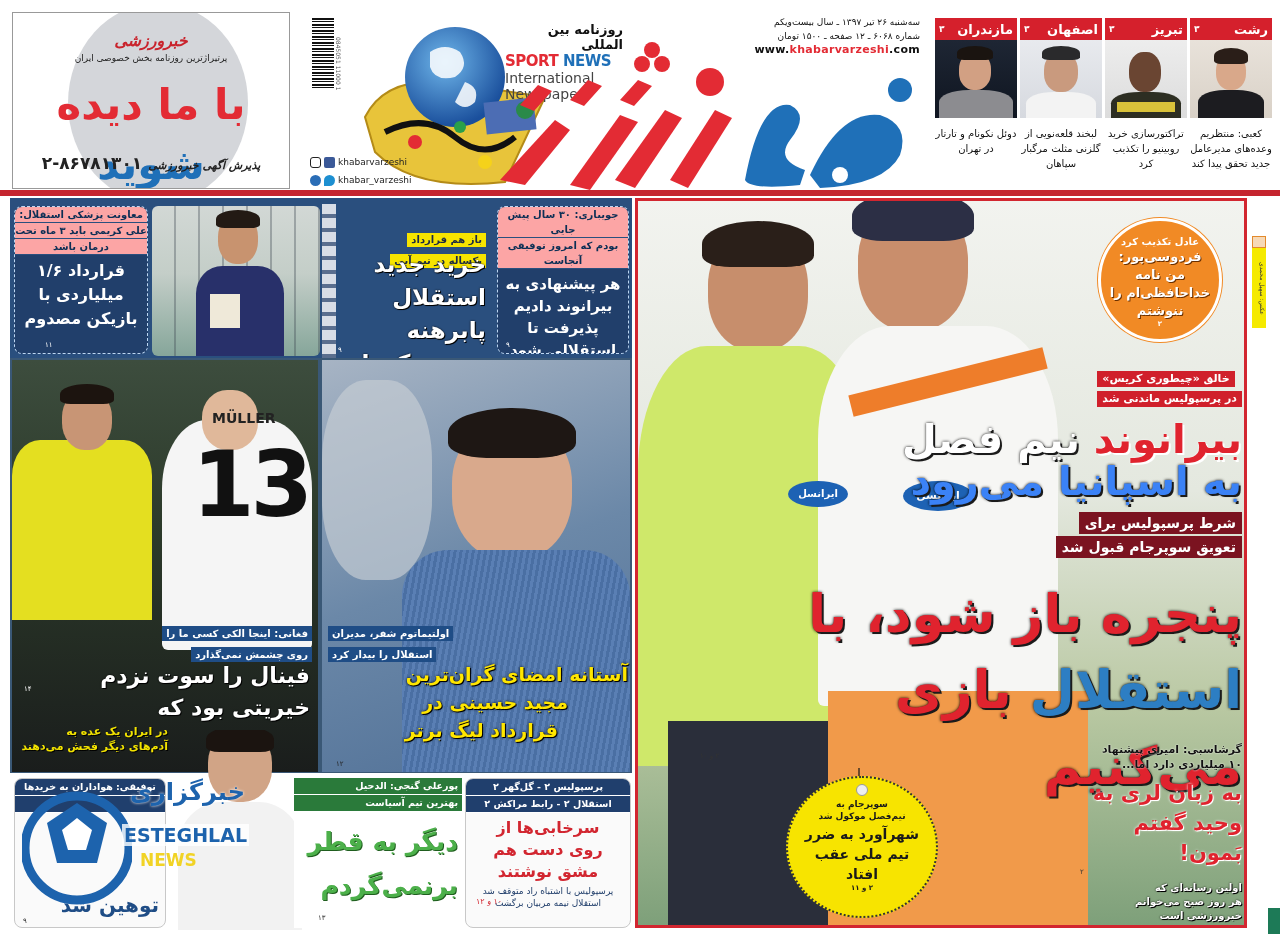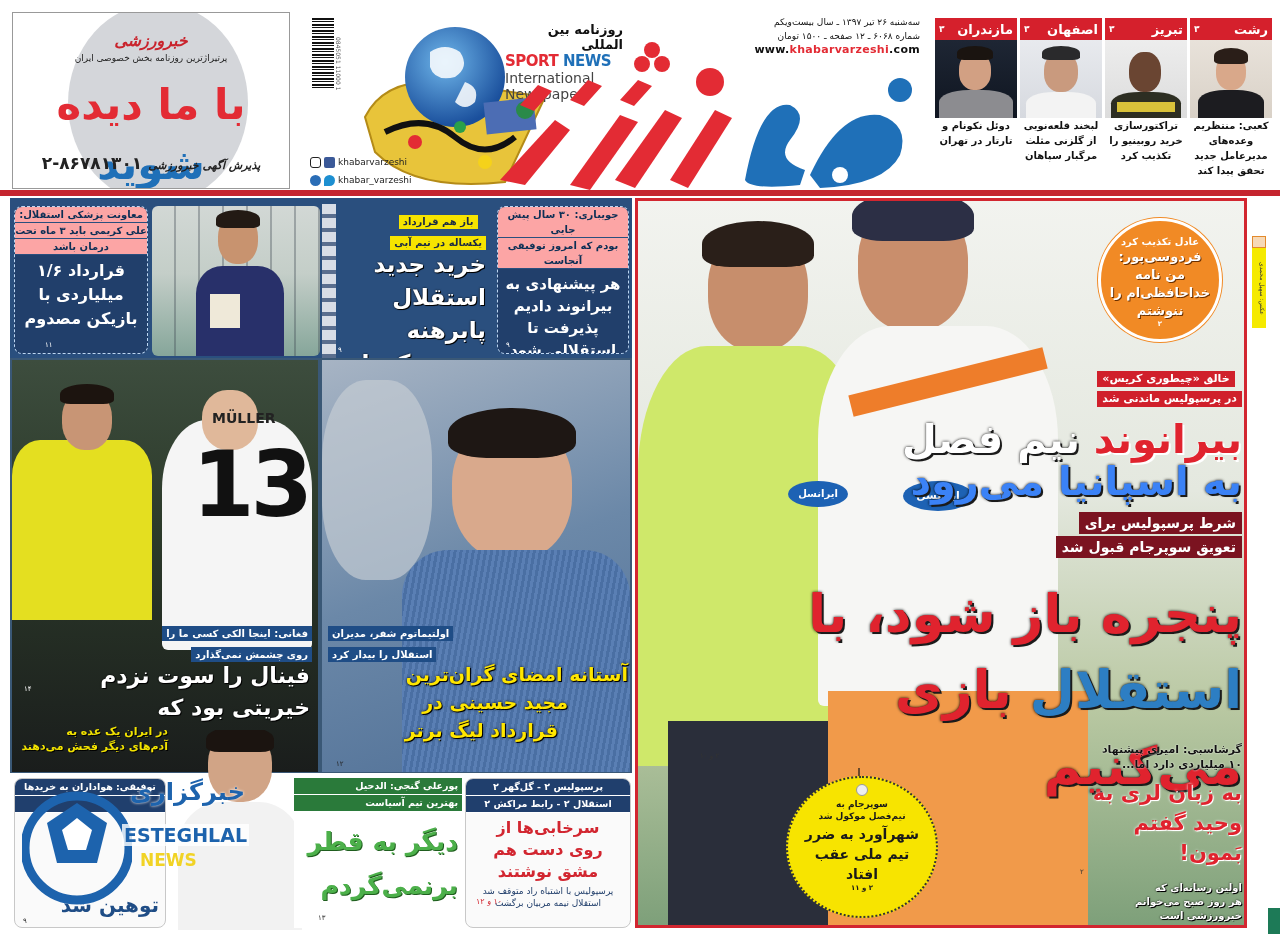--- a/index.html
+++ b/index.html
@@ -35,21 +35,21 @@
 
 .issue-info{left:740px;top:15px;width:180px;text-align:right;font-size:9px;color:#111;line-height:14px}
 .issue-url{direction:ltr;text-align:right;font-size:11px;font-weight:bold;color:#111;letter-spacing:.3px}
 .issue-url .hl{color:#e32b34}
 
 .cities{left:932px;top:18px;width:340px;height:170px;display:flex;gap:3px}
 .city{width:82px;height:170px;background:#fff;display:flex;flex-direction:column}
 .city-head{height:22px;background:#d5202c;color:#fff;font-weight:bold;font-size:13px;display:flex;justify-content:space-between;align-items:center;padding:0 4px}
 .city-head .pg{font-size:9px}
 .city-photo{height:78px;position:relative;overflow:hidden}
-.city-cap{flex:1;text-align:center;font-size:10px;font-weight:bold;line-height:15px;color:#111;padding-top:0}
+.city-cap{flex:1;text-align:center;font-size:10px;font-weight:normal;line-height:15px;color:#111;padding-top:8px}
 
 
 .red-rule{left:0;top:190px;width:1280px;height:6px;background:#c5252f}
 
 
 .dark-panel{left:10px;top:198px;width:622px;height:160px;background:#2a4f7e}
 .dark-panel2{left:10px;top:358px;width:622px;height:415px;background:#3a5876}
 .blue-card{border:1px dashed #bcd6f2;border-radius:8px;background:#213f6b;color:#fff;overflow:hidden}
 .kicker{background:#fca5a5;color:#0c2f55;font-size:10px;font-weight:bold;text-align:center;line-height:15px;border-bottom:1px solid #2a4f7e}
 .card-head{font-size:17px;font-weight:bold;text-align:center;line-height:24px;padding-top:4px;color:#fff}
@@ -225,21 +225,21 @@
 
 <div class="abs blue-card" style="left:497px;top:206px;width:132px;height:148px">
   <div class="kicker">جویباری: ۳۰ سال پیش جایی</div>
   <div class="kicker">بودم که امروز توفیقی آنجاست</div>
   <div class="card-head" style="font-size:15px;line-height:22px">هر پیشنهادی به بیرانوند دادیم پذیرفت تا استقلالی شود</div>
   <span class="pg-tag" style="left:8px;bottom:4px">۹</span>
 </div>
 
 <div class="abs" style="left:322px;top:204px;width:170px;height:154px;background:#2a4f7e;overflow:hidden">
   <div style="position:absolute;left:0;top:0;width:14px;height:154px;background:repeating-linear-gradient(180deg,#d8dde6 0 10px,#5a6e8e 10px 14px)"></div>
-  <div style="position:absolute;right:6px;top:6px;text-align:center">
+  <div style="position:absolute;right:6px;top:24px;text-align:right">
     <div class="yellow-kicker">باز هم قرارداد</div><br>
     <div class="yellow-kicker">یکساله در تیم آبی</div>
   </div>
   <div class="big-white" style="position:absolute;right:6px;top:44px;font-size:23px;line-height:33px;text-align:right">
     <div>خرید جدید</div>
     <div>استقلال پابرهنه</div>
     <div>تمرین کرد!</div>
   </div>
   <span class="pg-tag" style="left:16px;bottom:4px">۹</span>
 </div>

